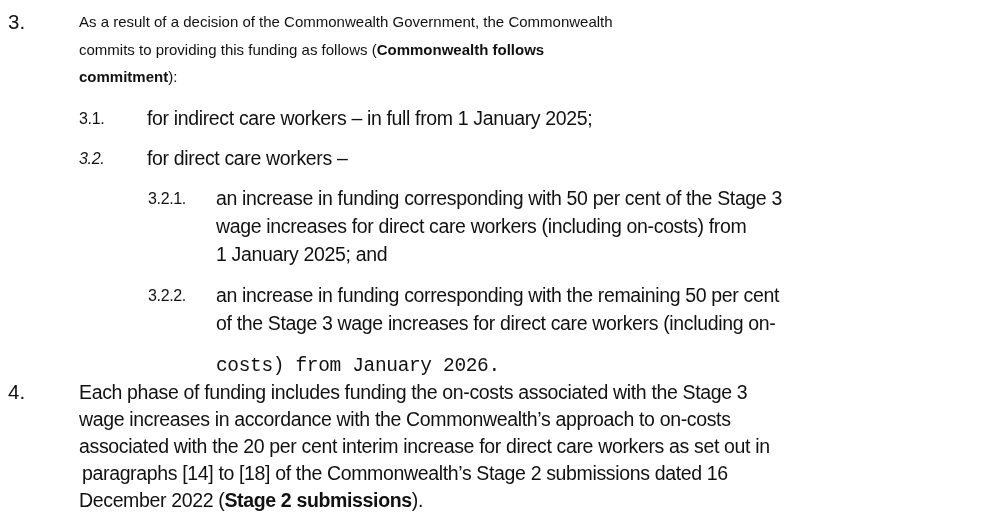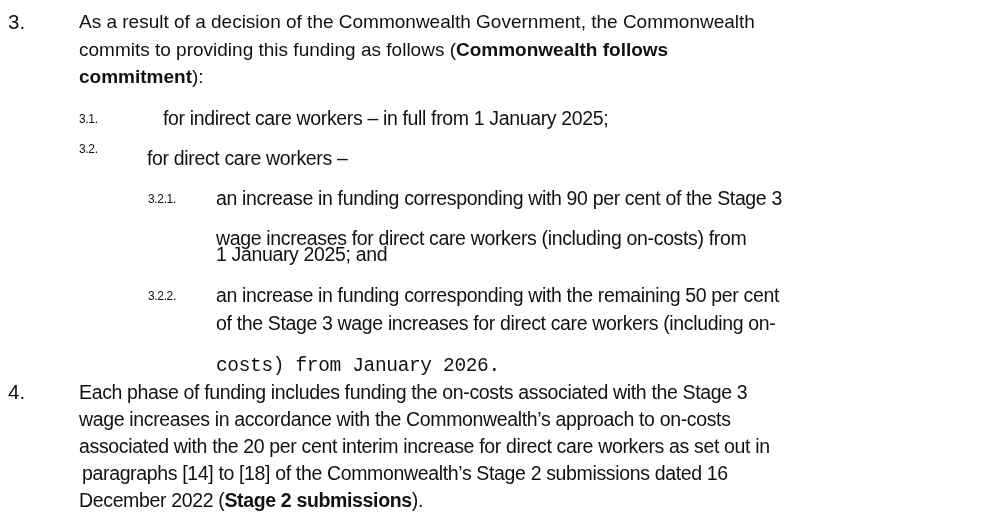--- a/index.html
+++ b/index.html
@@ -1,49 +1,49 @@
 <!DOCTYPE html>
 <html><head>
 <meta charset="utf-8">
 <style>
   html, body { margin:0; padding:0; background:#ffffff; }
   body {
     width:1000px; height:531px; overflow:hidden; position:relative;
     font-family:"Liberation Sans", sans-serif; color:#111111;
   }
-  .line { position:absolute; white-space:nowrap; font-size:19px; line-height:24px; }
+  .line { position:absolute; white-space:nowrap; font-size:15px; line-height:24px; }
   .narrow { font-size:19.5px; letter-spacing:-0.35px; }
   .num { position:absolute; white-space:nowrap; font-size:20.5px; line-height:24px; }
-  .subnum { position:absolute; white-space:nowrap; font-size:12px; line-height:24px; }
+  .subnum { position:absolute; white-space:nowrap; font-size:16px; line-height:24px; }
   b { font-weight:bold; }
 </style>
 </head>
 <body>
 
 <div>
   <span class="num" style="left:8px; top:10px;">3.</span>
   <span class="line" style="left:79px; top:10px;">As a result of a decision of the Commonwealth Government, the Commonwealth</span>
   <span class="line" style="left:79px; top:38px;"><span>commits to providing this funding as follows (</span><b>Commonwealth follows</b></span>
   <span class="line" style="left:79px; top:65px;"><b>commitment</b><span>):</span></span>
 </div>
 
 <div>
   <span class="subnum narrow" style="left:79px; top:107px;">3.1.</span>
-  <span class="line narrow" style="left:147px; top:106px;margin-left:16px;">for indirect care workers – in full from 1 January 2025;</span>
+  <span class="line narrow" style="left:147px; top:106px;">for indirect care workers – in full from 1 January 2025;</span>
 </div>
 
 <div>
-  <span class="subnum narrow" style="left:79px; top:137px;">3.2.</span>
+  <span class="subnum narrow" style="left:79px; top:147px;font-style:italic;">3.2.</span>
   <span class="line narrow" style="left:147px; top:146px;">for direct care workers –</span>
 </div>
 
 <div>
   <span class="subnum narrow" style="left:148px; top:187px;">3.2.1.</span>
-  <span class="line narrow" style="left:216px; top:186px;">an increase in funding corresponding with 90 per cent of the Stage 3</span>
-  <span class="line narrow" style="left:216px; top:214px;margin-top:12px;">wage increases for direct care workers (including on-costs) from</span>
+  <span class="line narrow" style="left:216px; top:186px;">an increase in funding corresponding with 50 per cent of the Stage 3</span>
+  <span class="line narrow" style="left:216px; top:214px;">wage increases for direct care workers (including on-costs) from</span>
   <span class="line narrow" style="left:216px; top:242px;">1 January 2025; and</span>
 </div>
 
 <div>
   <span class="subnum narrow" style="left:148px; top:284px;">3.2.2.</span>
   <span class="line narrow" style="left:216px; top:283px;">an increase in funding corresponding with the remaining 50 per cent</span>
   <span class="line narrow" style="left:216px; top:311px;">of the Stage 3 wage increases for direct care workers (including on-</span>
   <span class="line narrow" style="left:216px; top:354px;font-family:Liberation Mono, monospace;">costs) from January 2026.</span>
 </div>
 

